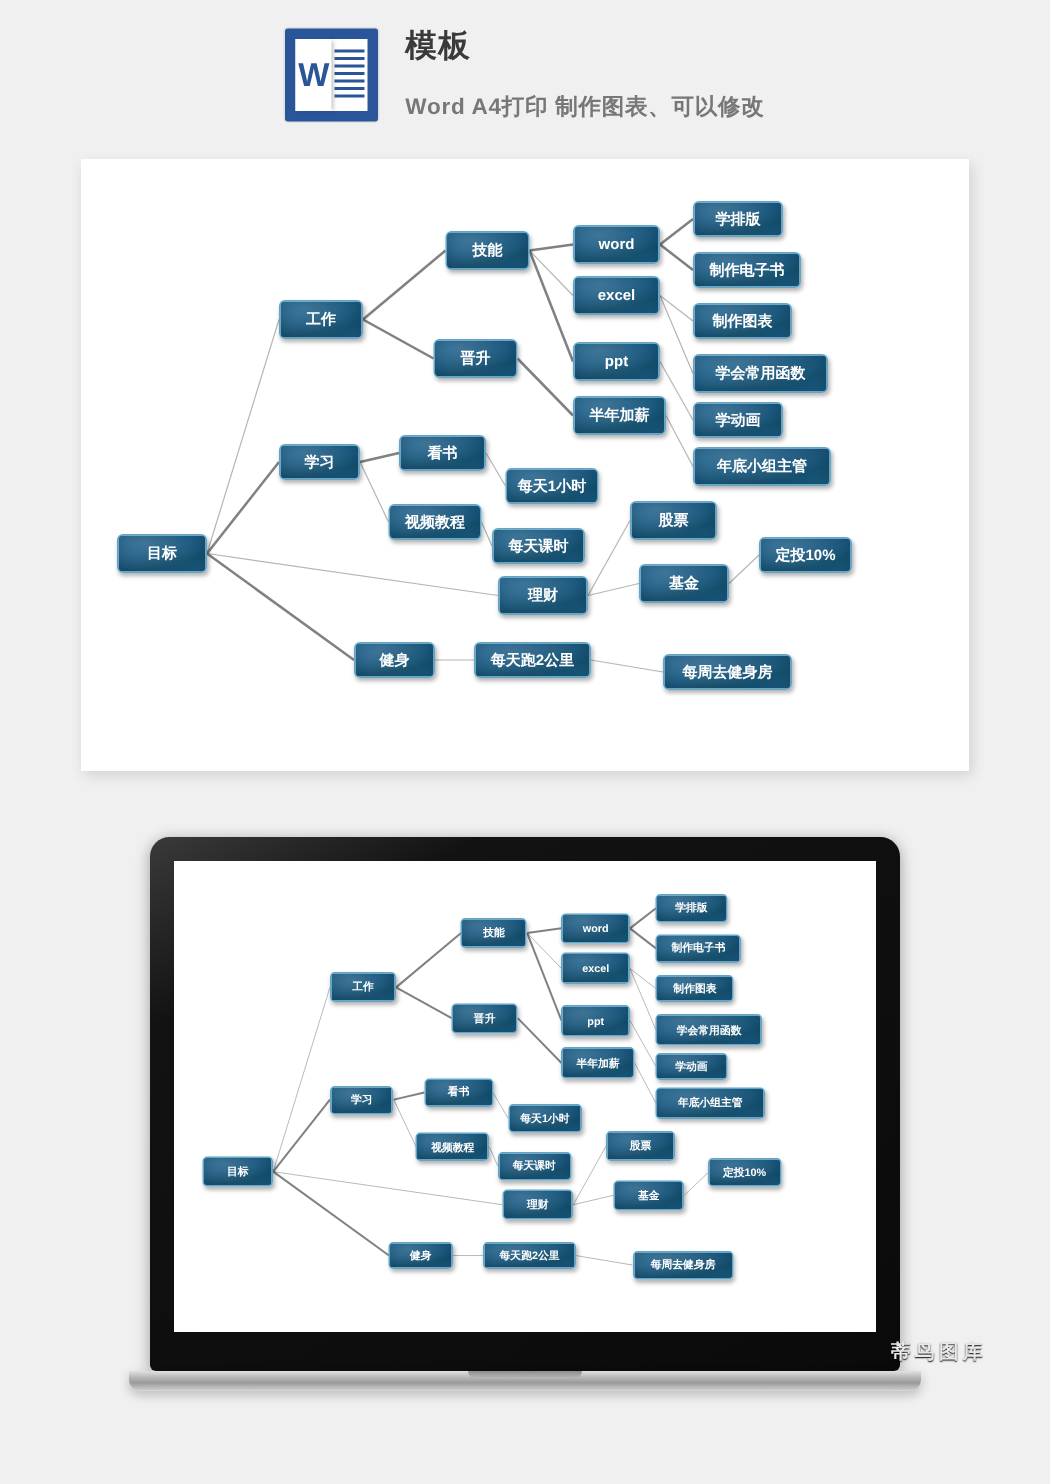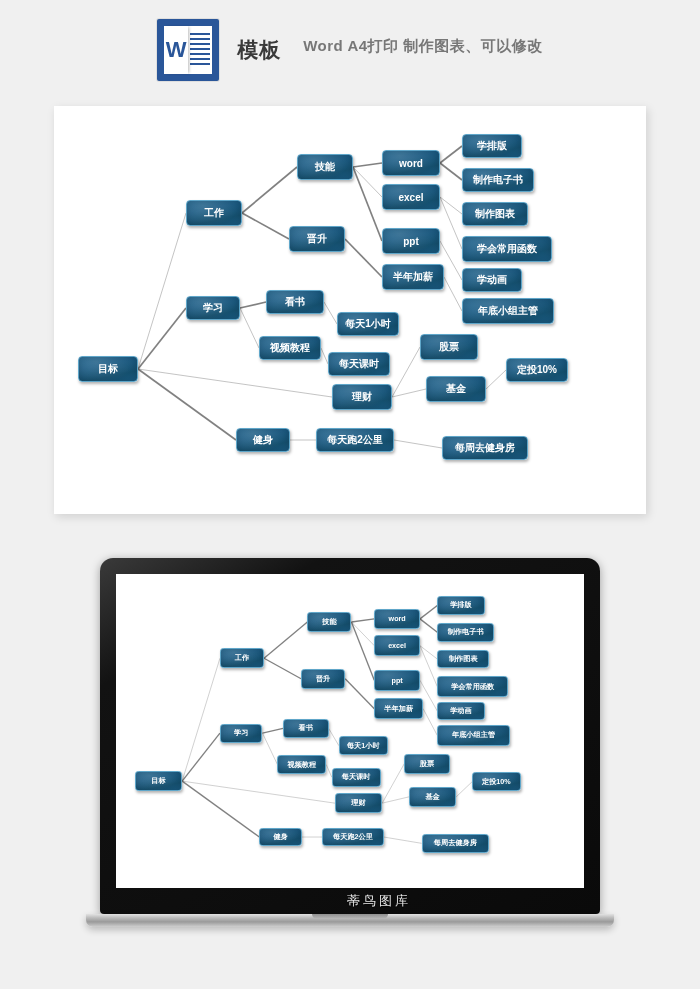--- a/index.html
+++ b/index.html
@@ -66,21 +66,21 @@
     left: 33px; top: 14px;
     width: 20px; height: 34px;
     z-index: 2;
   }
   .word-icon .lines i {
     display: block;
     height: 2px;
     background: #2a5699;
     margin-bottom: 3px;
   }
-  .header-text { display: flex; gap: 22px; }
+  .header-text { display: flex; flex-direction: column; gap: 22px; }
   .header-title {
     font-size: 21px;
     font-weight: bold;
     color: #3a3a3a;
     letter-spacing: 1px;
     line-height: 1.1;
   }
   .header-sub {
     font-size: 15px;
     font-weight: bold;
@@ -116,24 +116,24 @@
   .laptop-screen {
     width: 100%; height: 100%;
     background: #fff;
     position: relative;
     overflow: hidden;
   }
   .laptop-watermark {
     position: absolute;
     left: 0; bottom: 4px;
     width: 558px;
-    text-align: center;
+    text-align: right;
     color: #e8e8e8;
     font-size: 13px;
-    font-weight: normal;
+    font-weight: bold;
     letter-spacing: 3px;
     text-shadow: 0 1px 1px #000;
   }
   .laptop-base {
     position: absolute;
     left: 0; top: 356px;
     width: 528px; height: 13px;
     background: linear-gradient(#e2e2e2 0%, #bdbdbd 28%, #9a9a9a 60%, #cfcfcf 100%);
     border-radius: 0 0 7px 7px;
     box-shadow: 0 3px 7px rgba(0,0,0,0.22);

